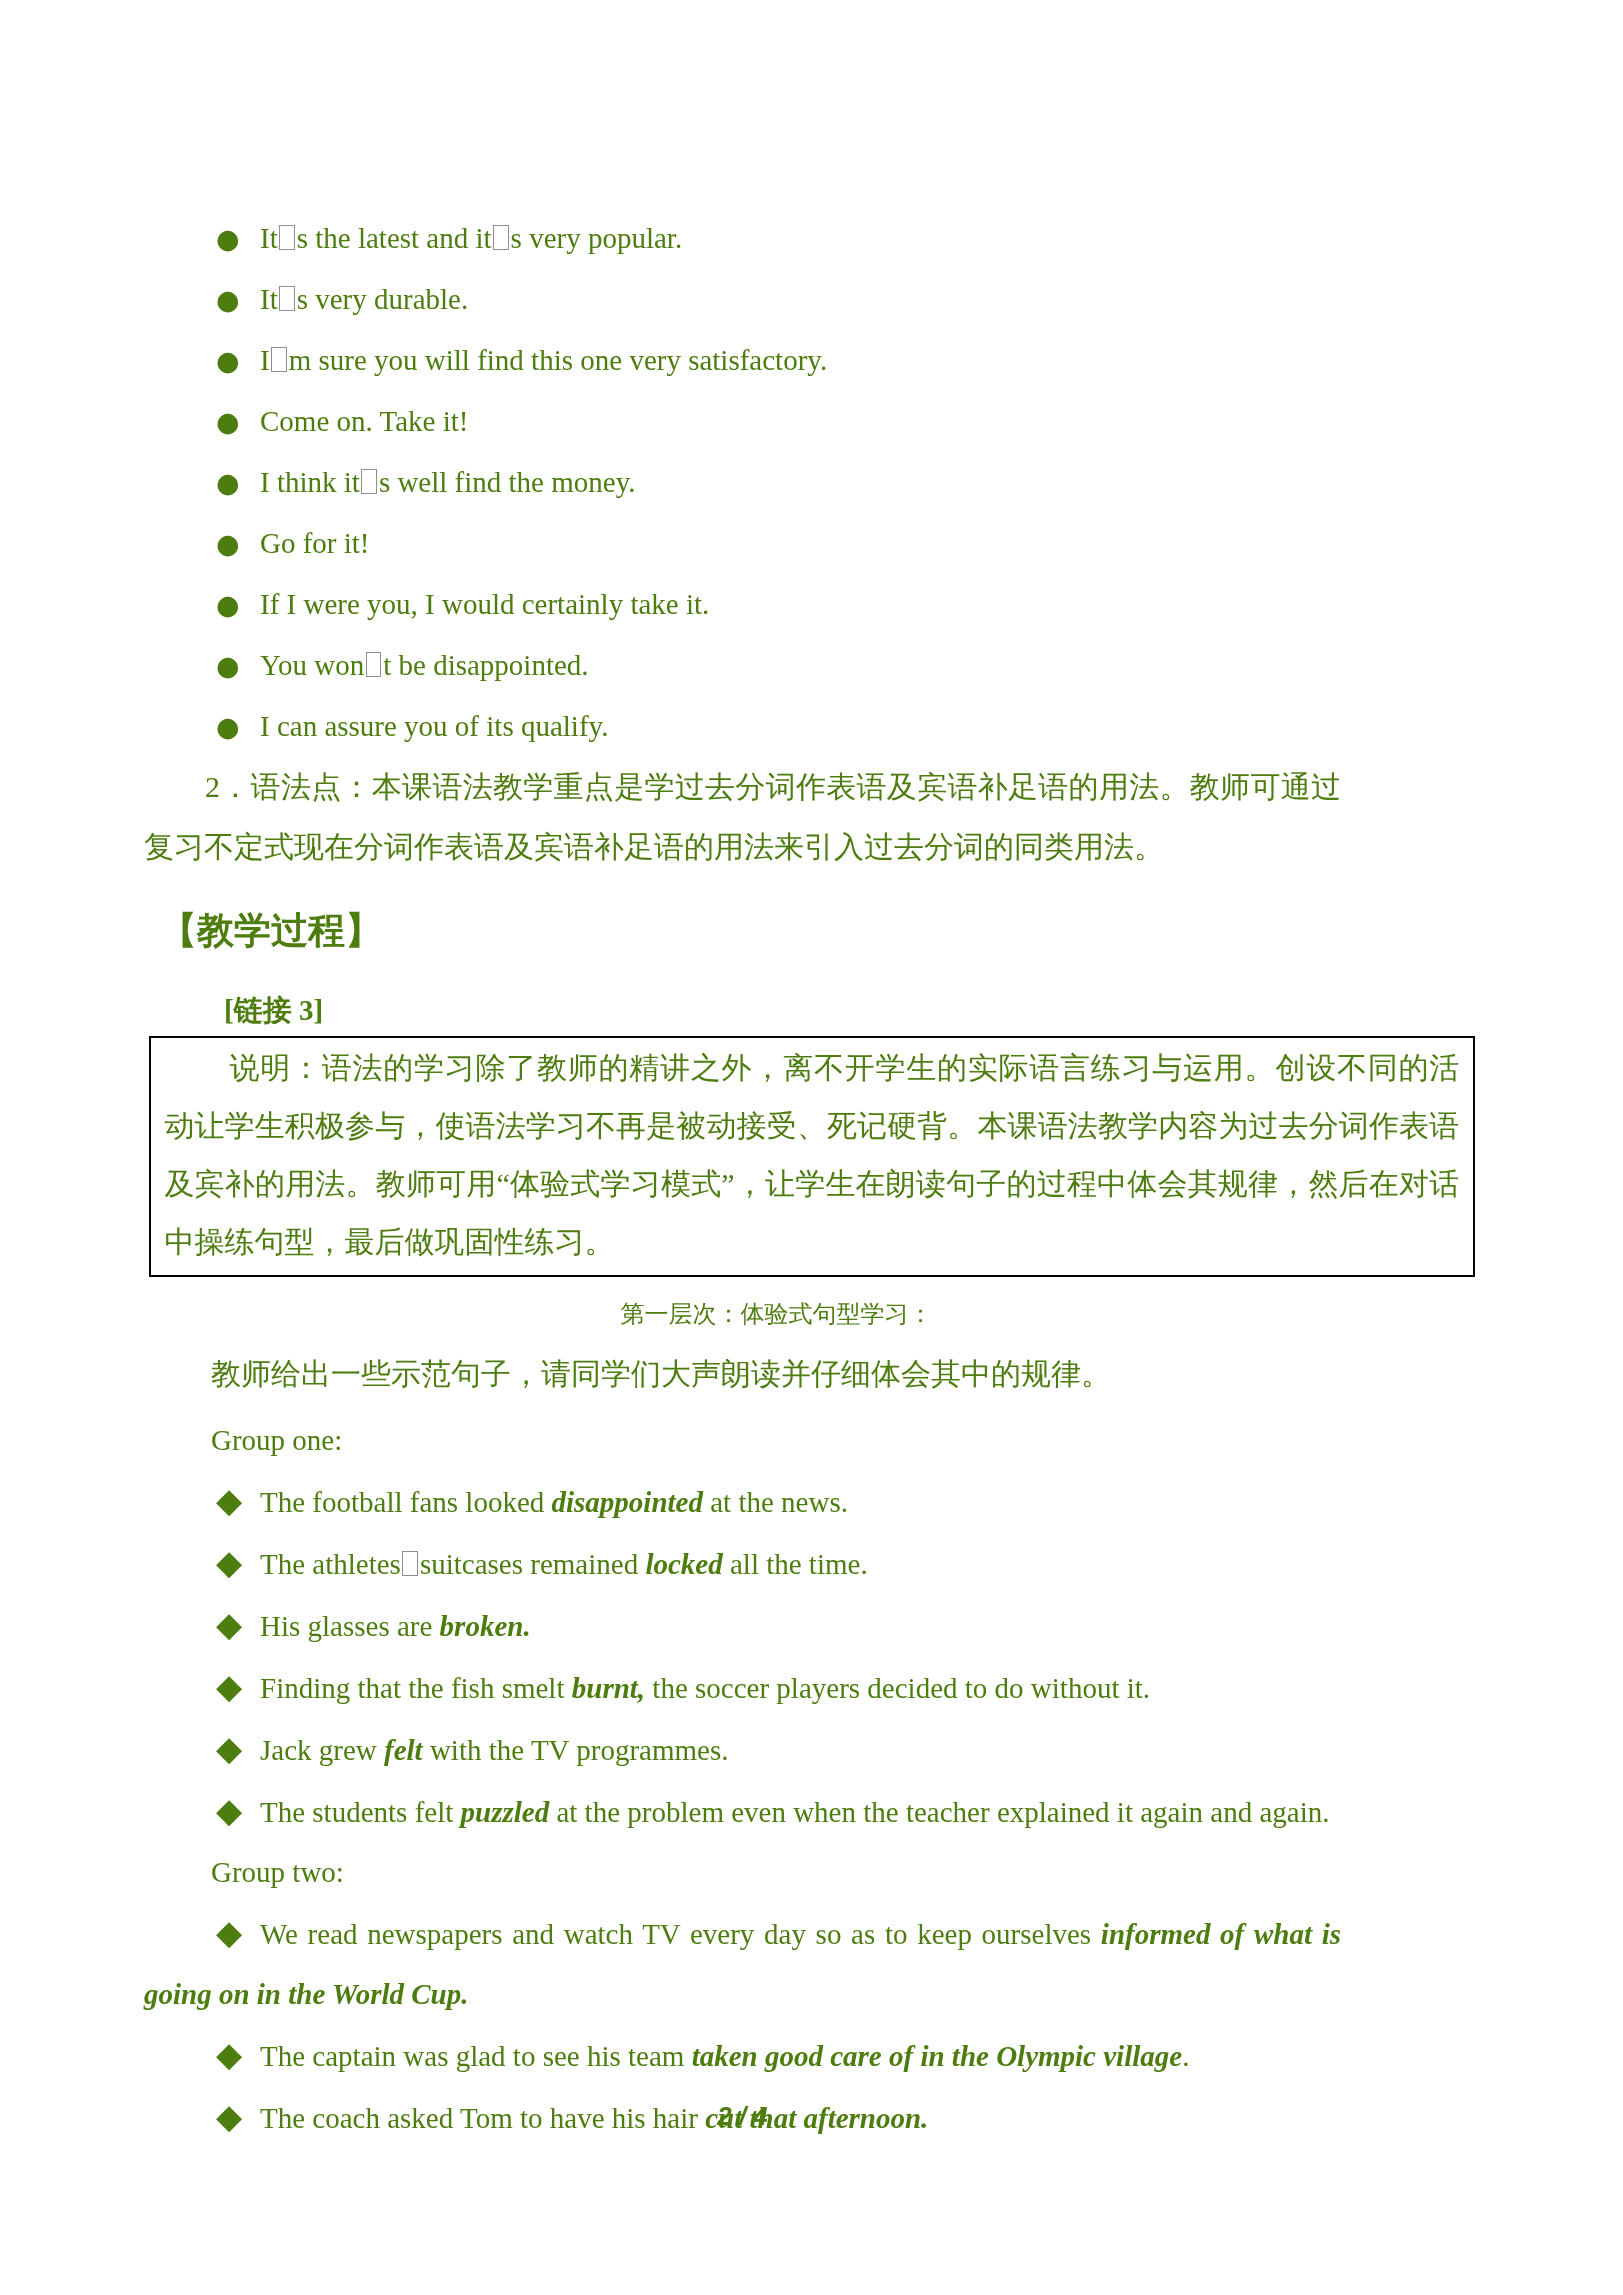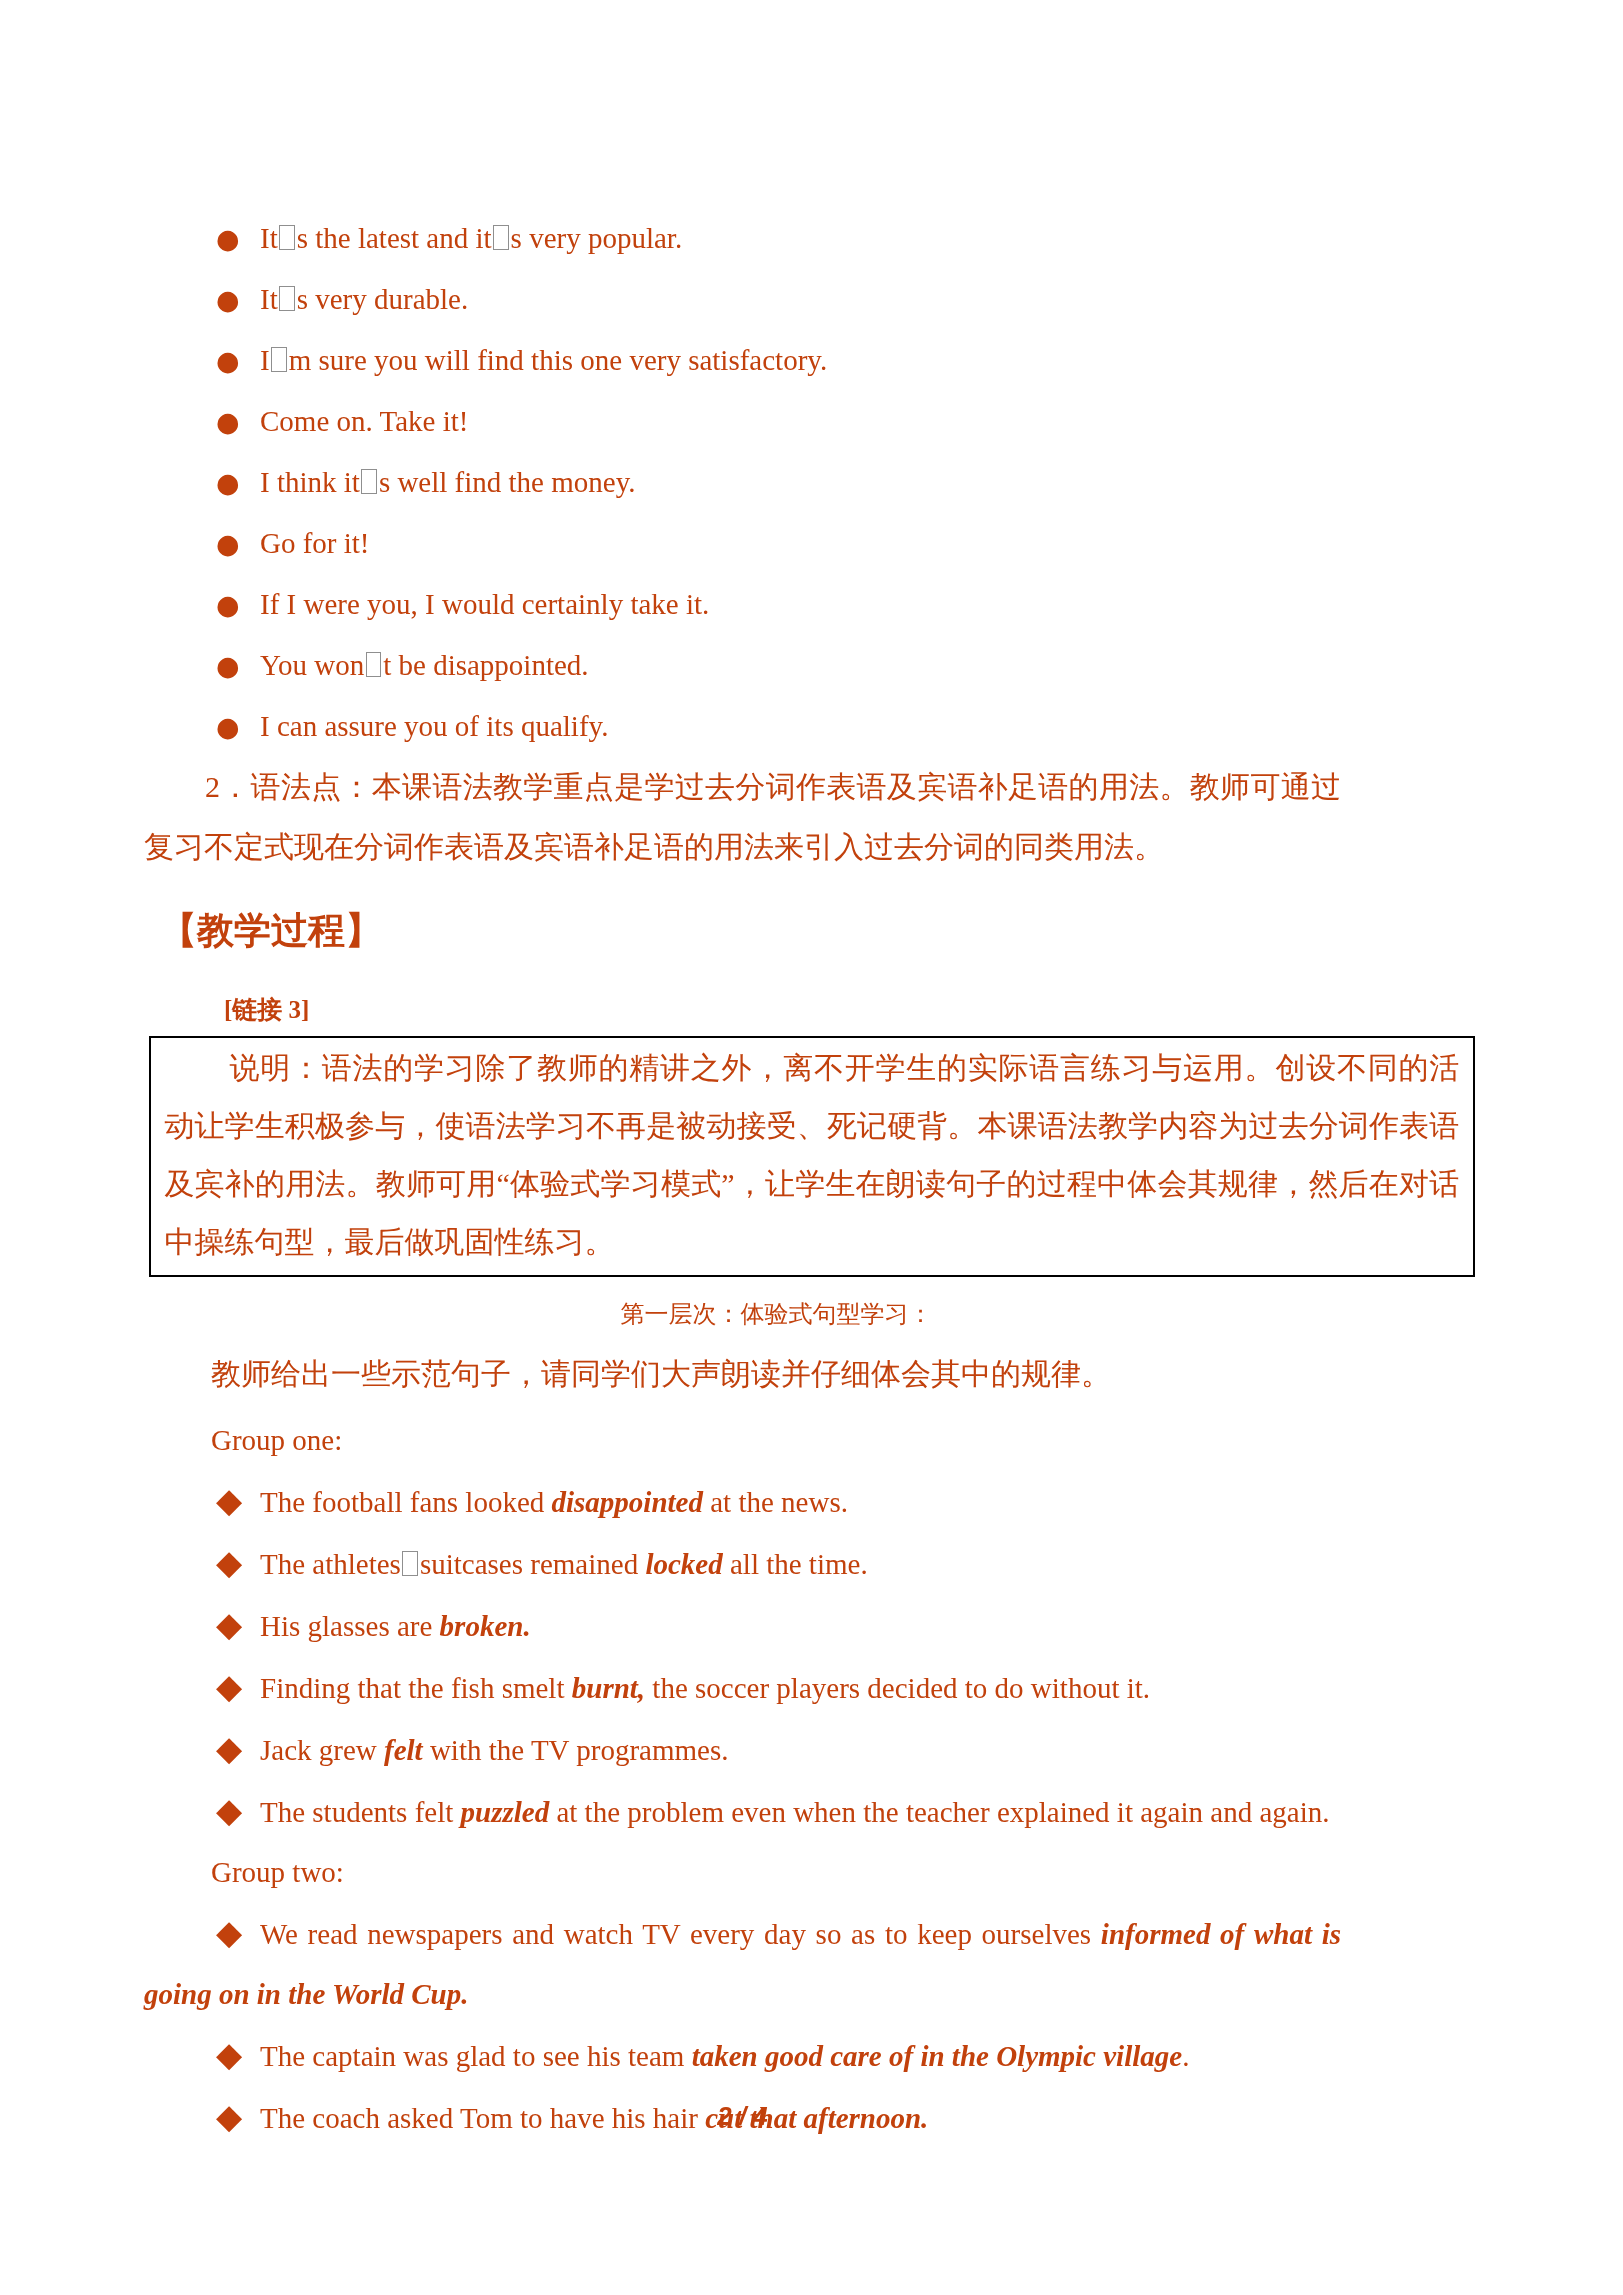--- a/index.html
+++ b/index.html
@@ -1,21 +1,21 @@
 <!DOCTYPE html>
 <html style="font-size:11px"><head>
 <meta charset="utf-8">
 <style>
   html,body{margin:0;padding:0;background:#ffffff;}
   .page{
     position:relative;
     width:1485px;
     height:2295px;
     background:#ffffff;
-    color:#c2410c;
+    color:#4d7c0f;
     font-family:"Liberation Serif","DejaVu Serif",serif;
     font-size:29px;
     overflow:hidden;
   }
   .content{padding:208px 144px 0 144px;}
   
   .item{
     margin:0;
     line-height:60px;
     text-indent:72px;
@@ -43,21 +43,21 @@
   .justify{text-align:justify;}
   .grammar{text-indent:61px;}
   .h-main{
     margin:16px;
     font-size:37px;
     font-weight:bold;
     line-height:75px;
   }
   .link-label{
     margin:9.5px 0 0 0;
-    font-size:25px;
+    font-size:29px;
     font-weight:bold;
     line-height:52px;
     text-indent:80px;
   }
   .note-box{
     box-sizing:border-box;
     margin-left:4.8px;
     width:1326px;
     border:2px solid #000000;
     padding:1.4px 13.6px 4.1px 13.6px;

